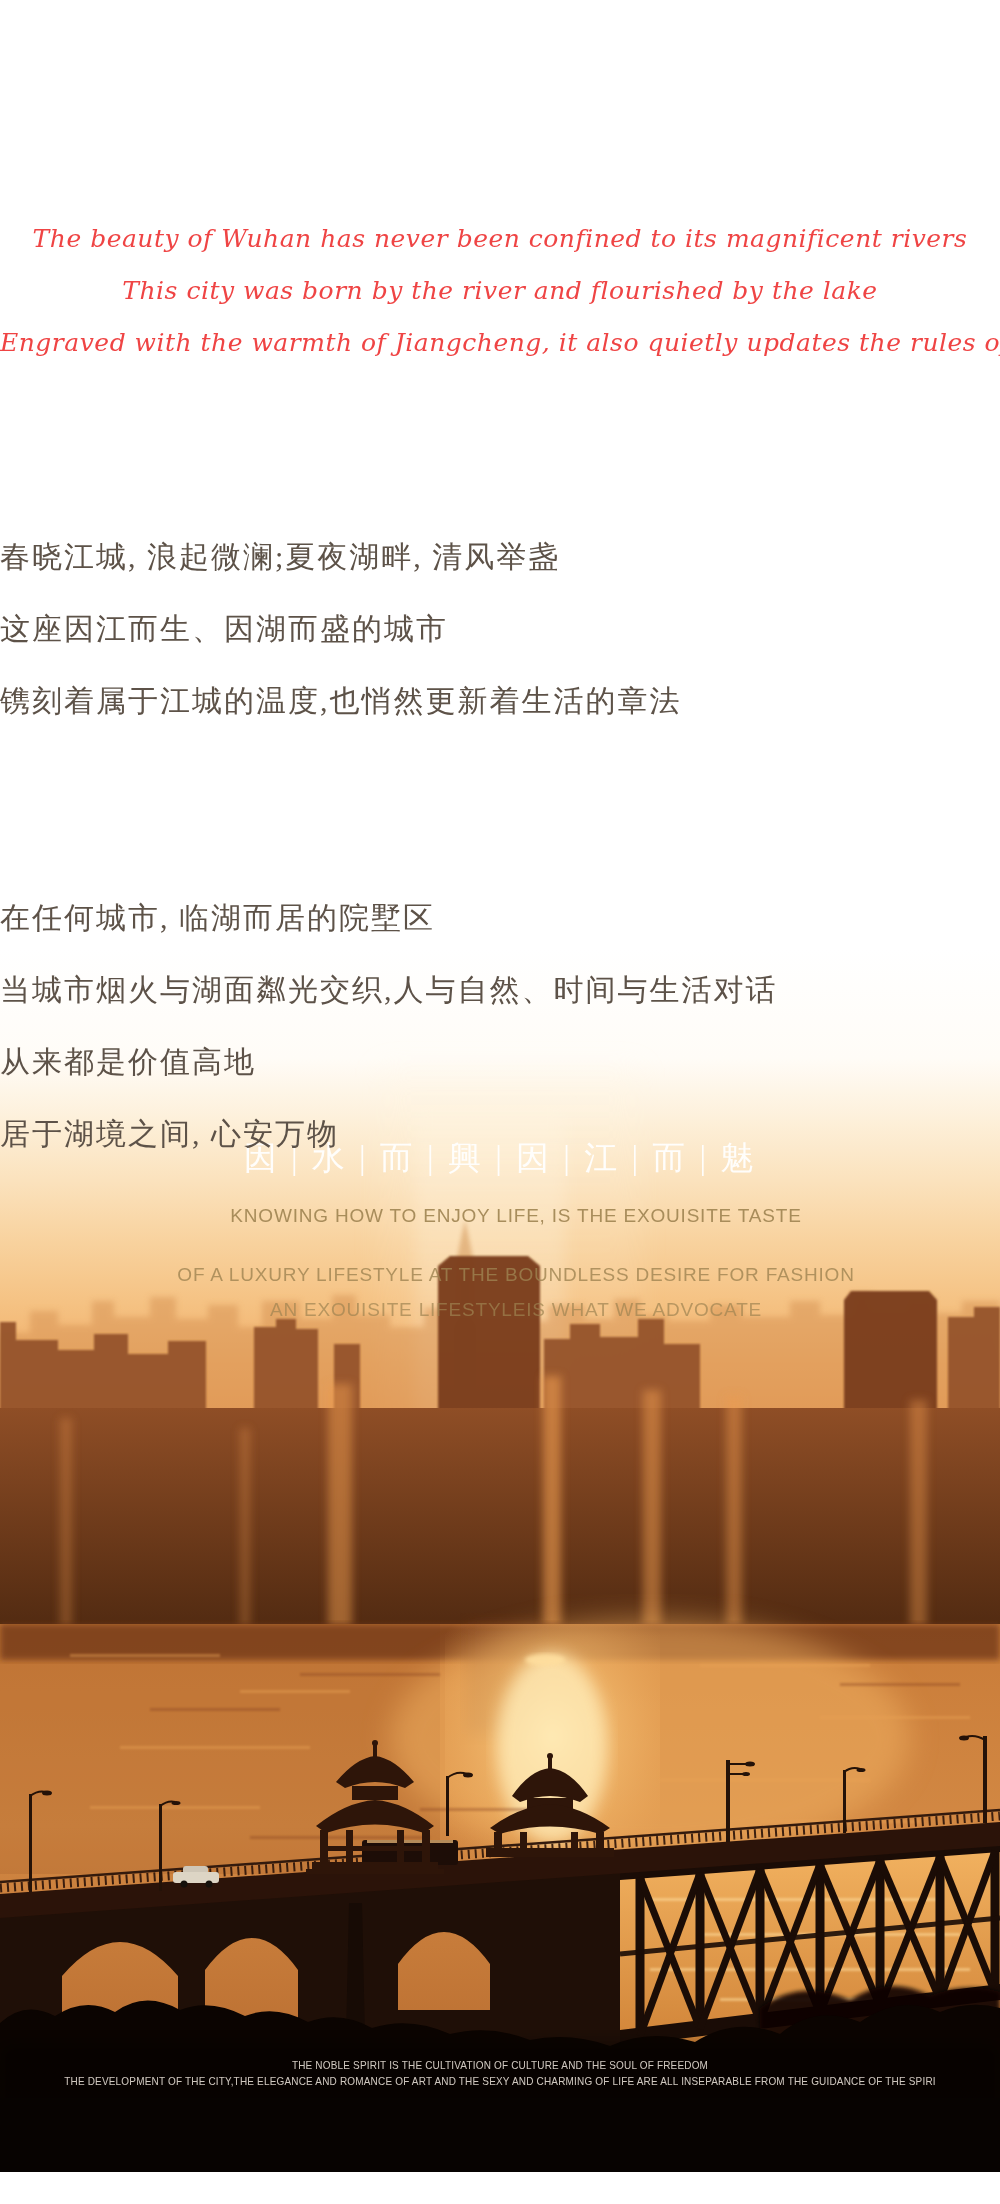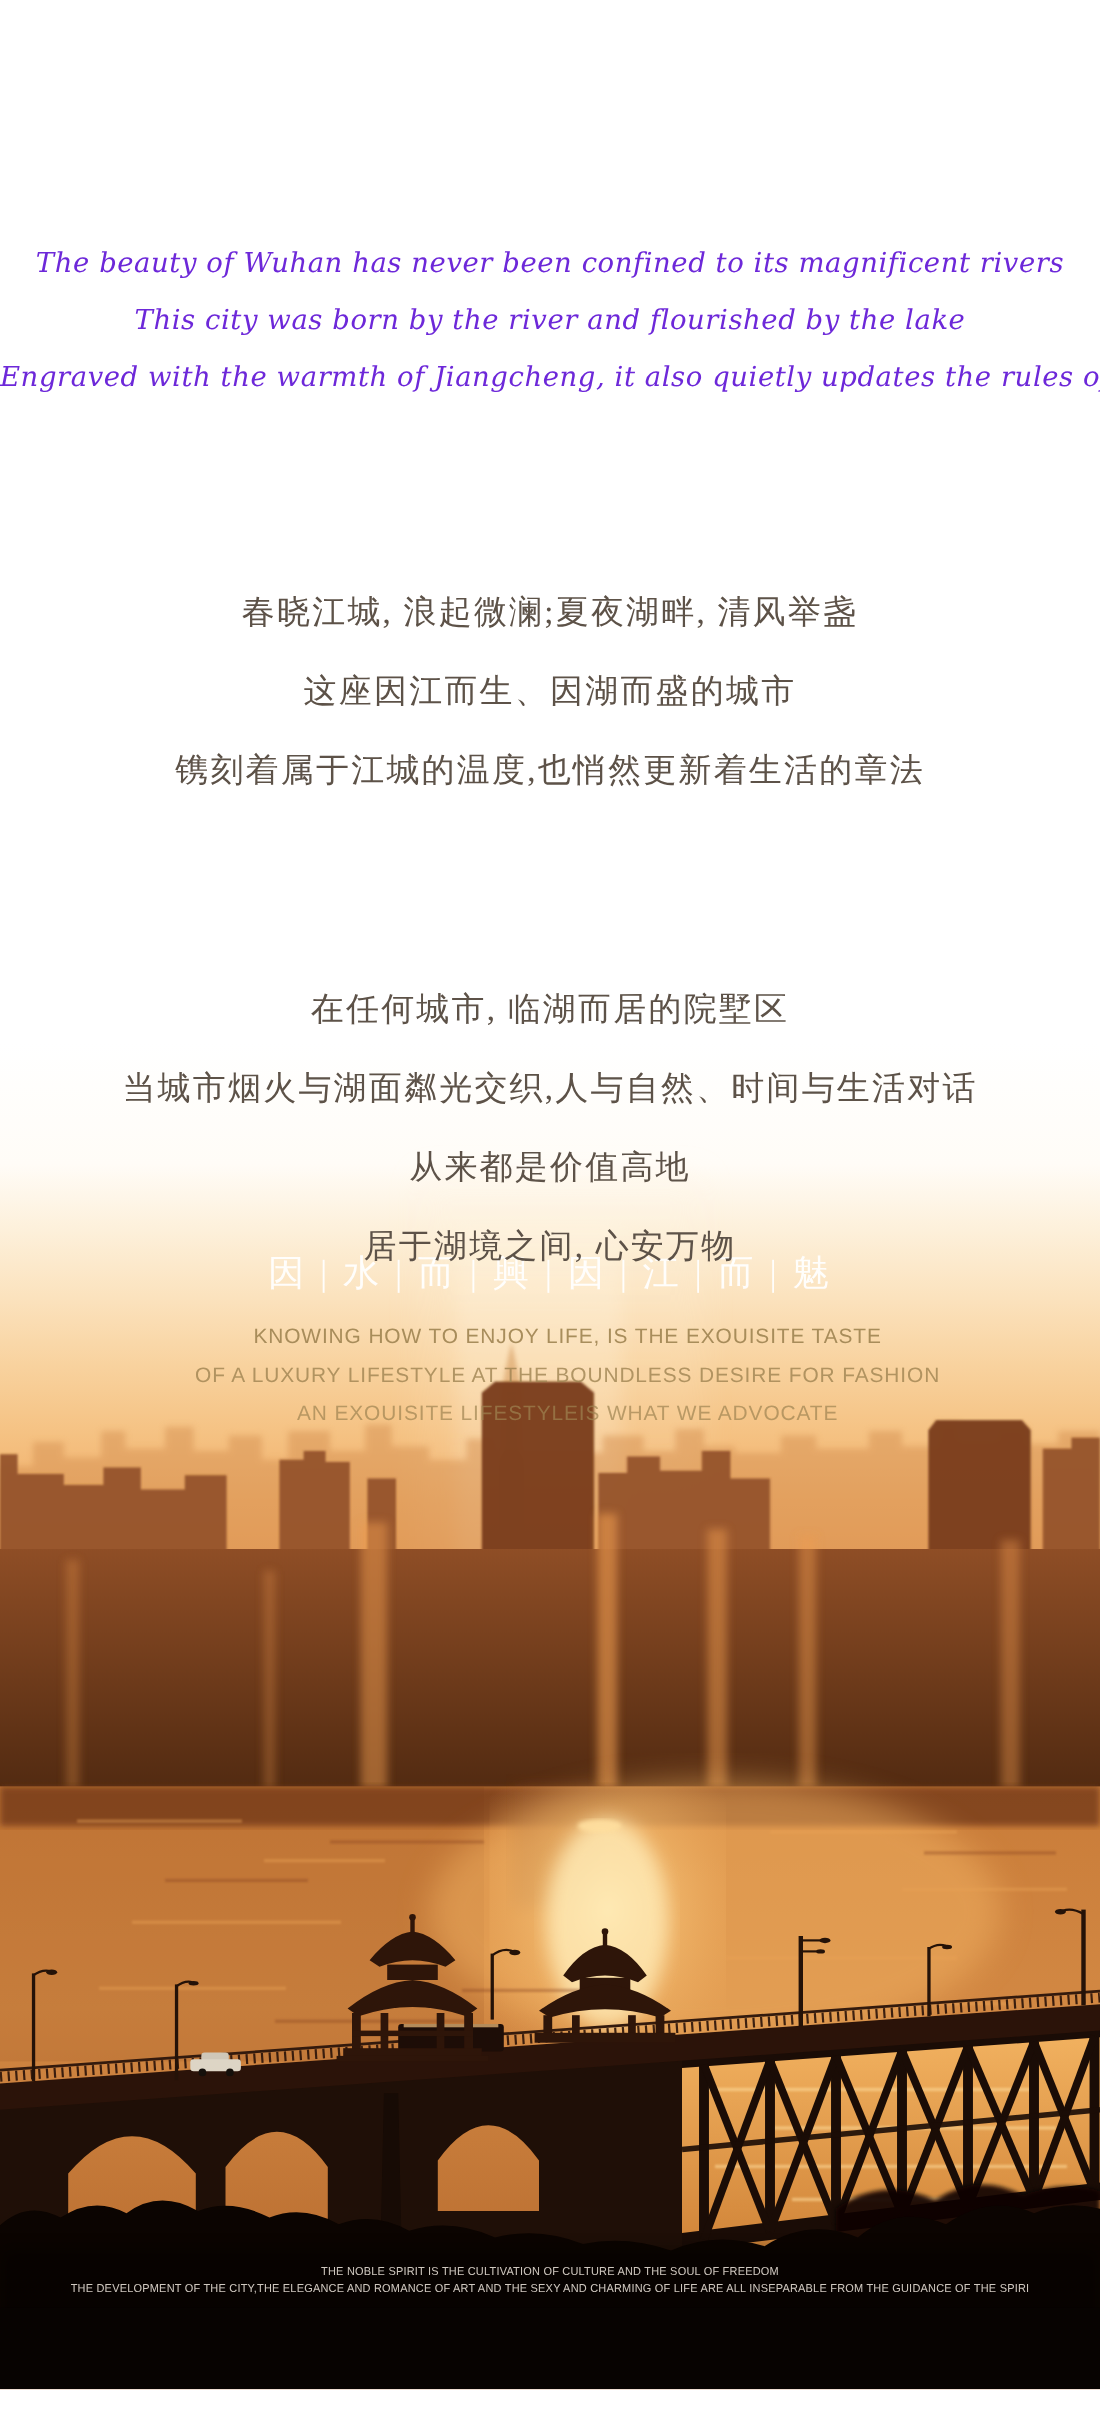--- a/index.html
+++ b/index.html
@@ -1,40 +1,40 @@
 <!DOCTYPE html>
 <html><head>
 <meta charset="utf-8">
 <style>
   html,body{margin:0;padding:0;background:#ffffff;}
   .page{position:relative;width:1000px;height:2204px;overflow:hidden;background:#ffffff;
         font-family:"Liberation Sans","DejaVu Sans",sans-serif;}
   
   .intro-en{position:absolute;top:213px;left:0;width:1000px;text-align:center;z-index:3;}
   .intro-en .line{font-family:"DejaVu Serif","Liberation Serif",serif;font-style:italic;
-        font-size:25px;line-height:52px;color:#6d28d9;letter-spacing:0.5px;white-space:nowrap;}
+        font-size:25px;line-height:52px;color:#ef4444;letter-spacing:0.5px;white-space:nowrap;}
   
-  .cn-block{position:absolute;left:0;width:1000px;text-align:center;z-index:3;}
+  .cn-block{position:absolute;left:0;width:1000px;text-align:left;z-index:3;}
   .cn-block .line{font-family:"Liberation Serif","DejaVu Serif",serif;
         font-size:30px;line-height:72px;color:#5d5248;letter-spacing:2px;white-space:nowrap;}
   .cn-1{top:521px;}
   .cn-2{top:882px;}
   
   .photo{position:absolute;top:948px;left:0;width:1000px;height:1224px;overflow:hidden;
      background:linear-gradient(180deg,#ffffff 0%,#fffcf7 9%,#fdf0da 14%,#fbe2bd 19%,
        #f8d29e 24%,#f5c283 29%,#f1b06b 34%,#ec9f58 40%,#e68f4b 46%,#dd7f3f 53%,
        #d07235 62%,#c06429 75%,#a85420 100%);}
   .photo svg{position:absolute;top:0;left:0;z-index:1;}
   .slogan-cn{position:absolute;top:186px;left:0;width:1000px;text-align:center;z-index:2;
         font-family:"Liberation Serif","DejaVu Serif",serif;font-size:33px;line-height:48px;
         color:rgba(255,255,255,0.93);letter-spacing:3px;white-space:nowrap;}
   .slogan-en{position:absolute;top:250px;left:0;width:1000px;text-align:center;z-index:2;}
   .slogan-en .line{font-size:19px;line-height:35px;color:#9f8452;letter-spacing:0.8px;
         opacity:0.9;white-space:nowrap;font-weight:500;padding-left:32px;}
-  .slogan-en .line:nth-child(2){opacity:0.8;}
+  .slogan-en .line:nth-child(2){opacity:0.8;margin-top:24px;}
   .slogan-en .line:nth-child(3){opacity:0.7;}
   .caption{position:absolute;top:1110px;left:0;width:1000px;text-align:center;z-index:2;
         transform:scaleX(0.95);transform-origin:50% 50%;}
   .caption .line{font-size:10.5px;line-height:15.5px;color:rgba(236,228,218,0.88);
         letter-spacing:0.2px;white-space:nowrap;}
 </style>
 </head>
 <body>
 
 <div class="page">

